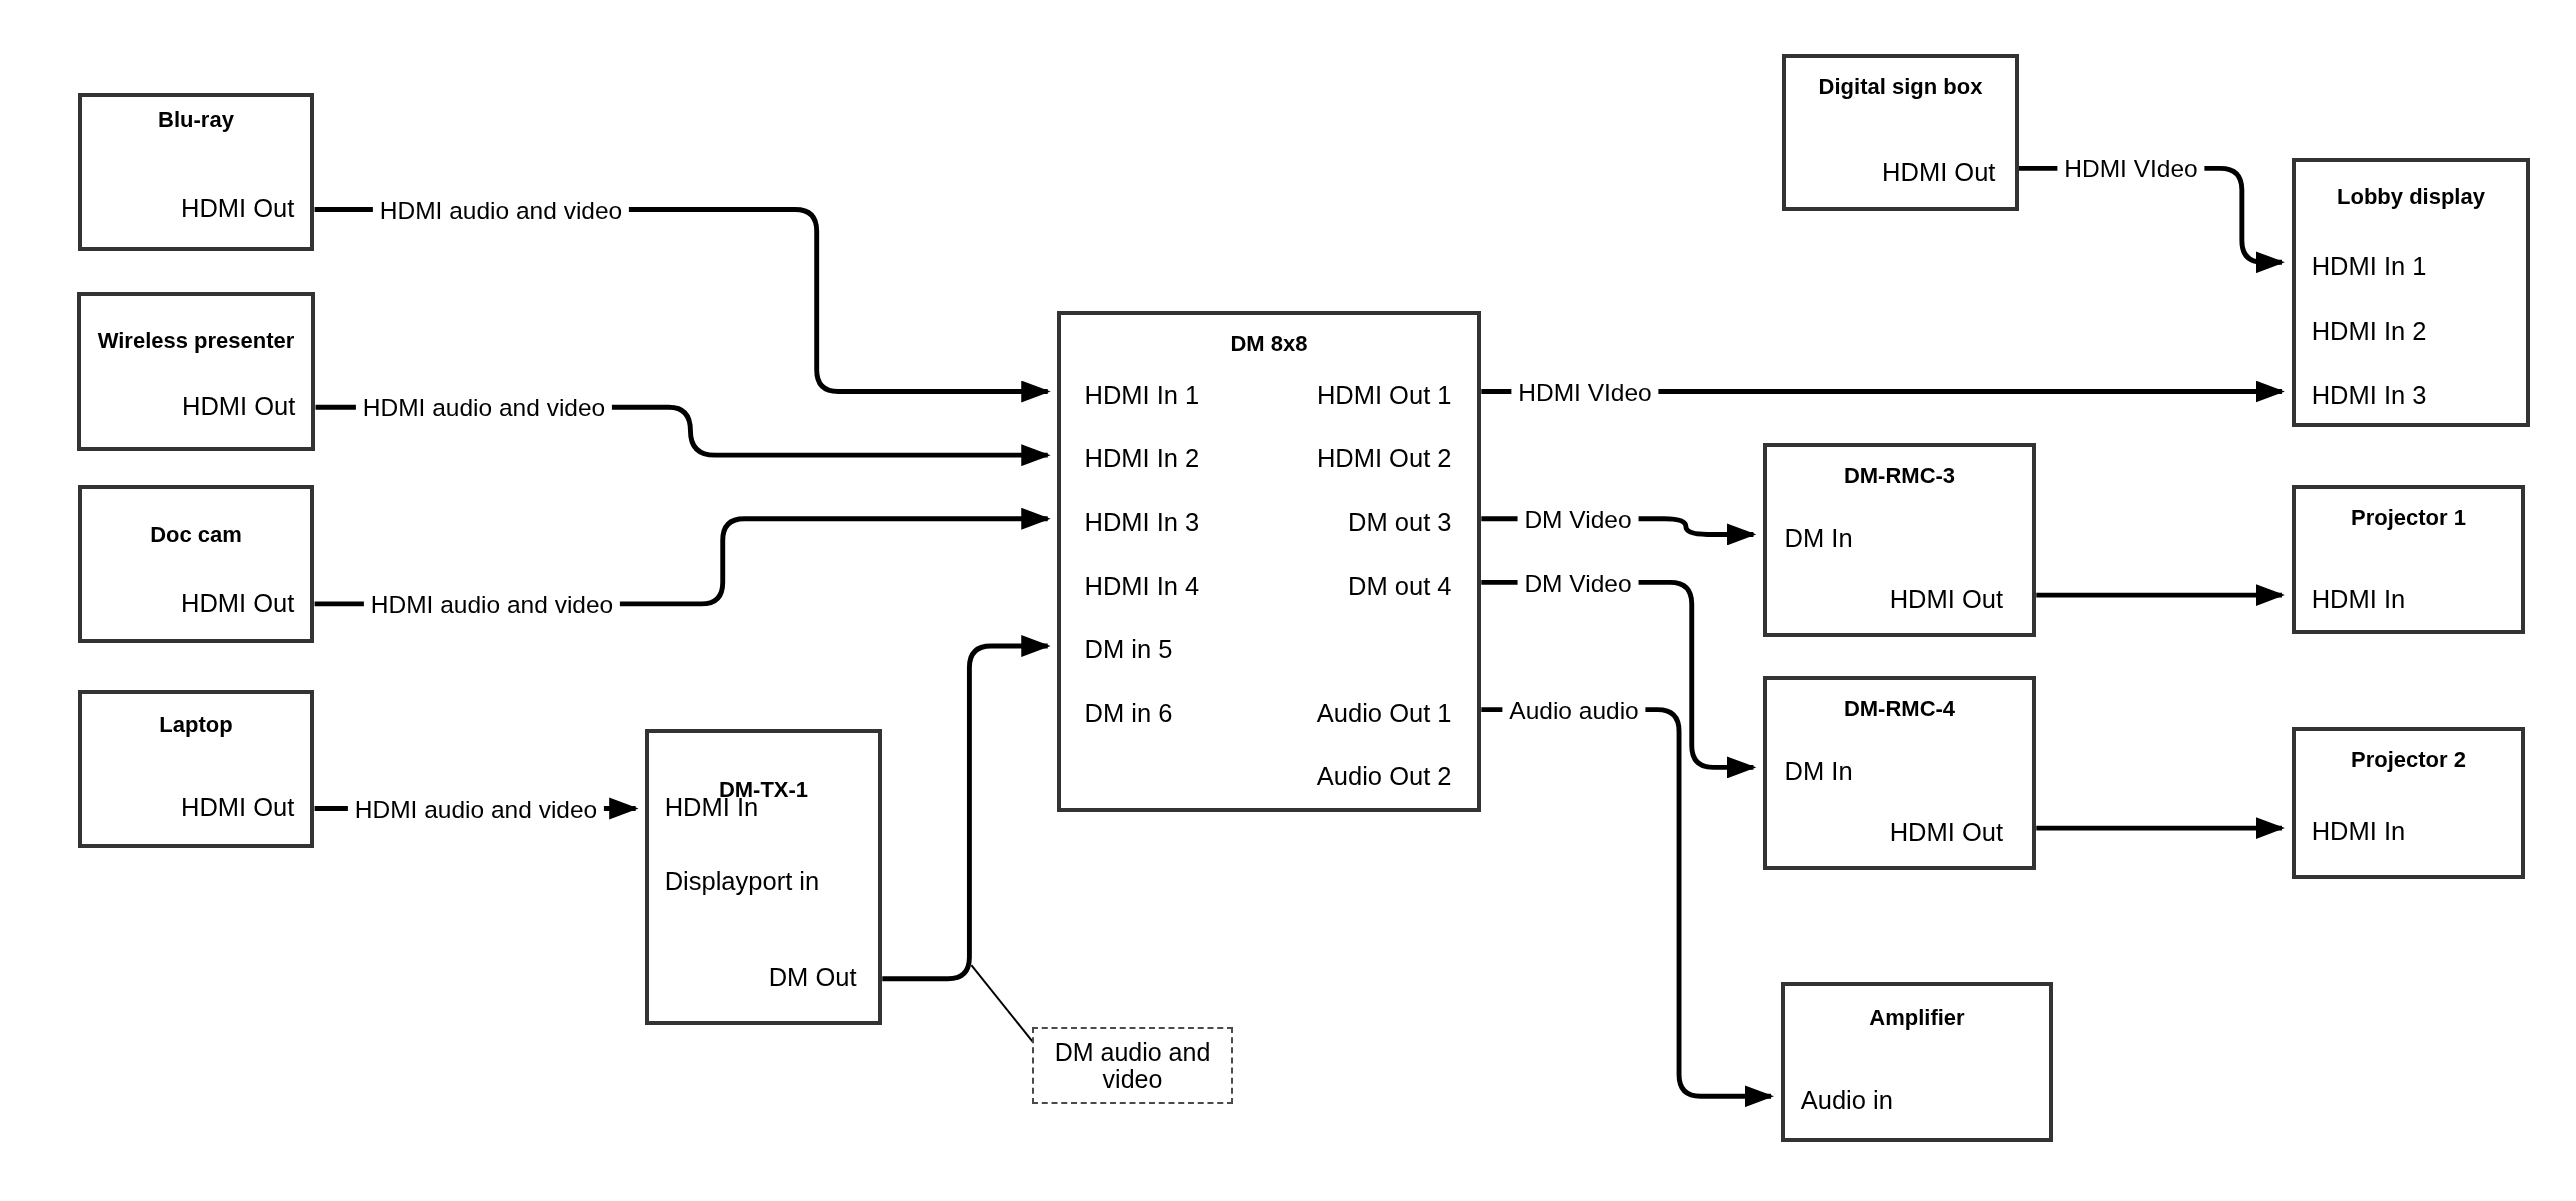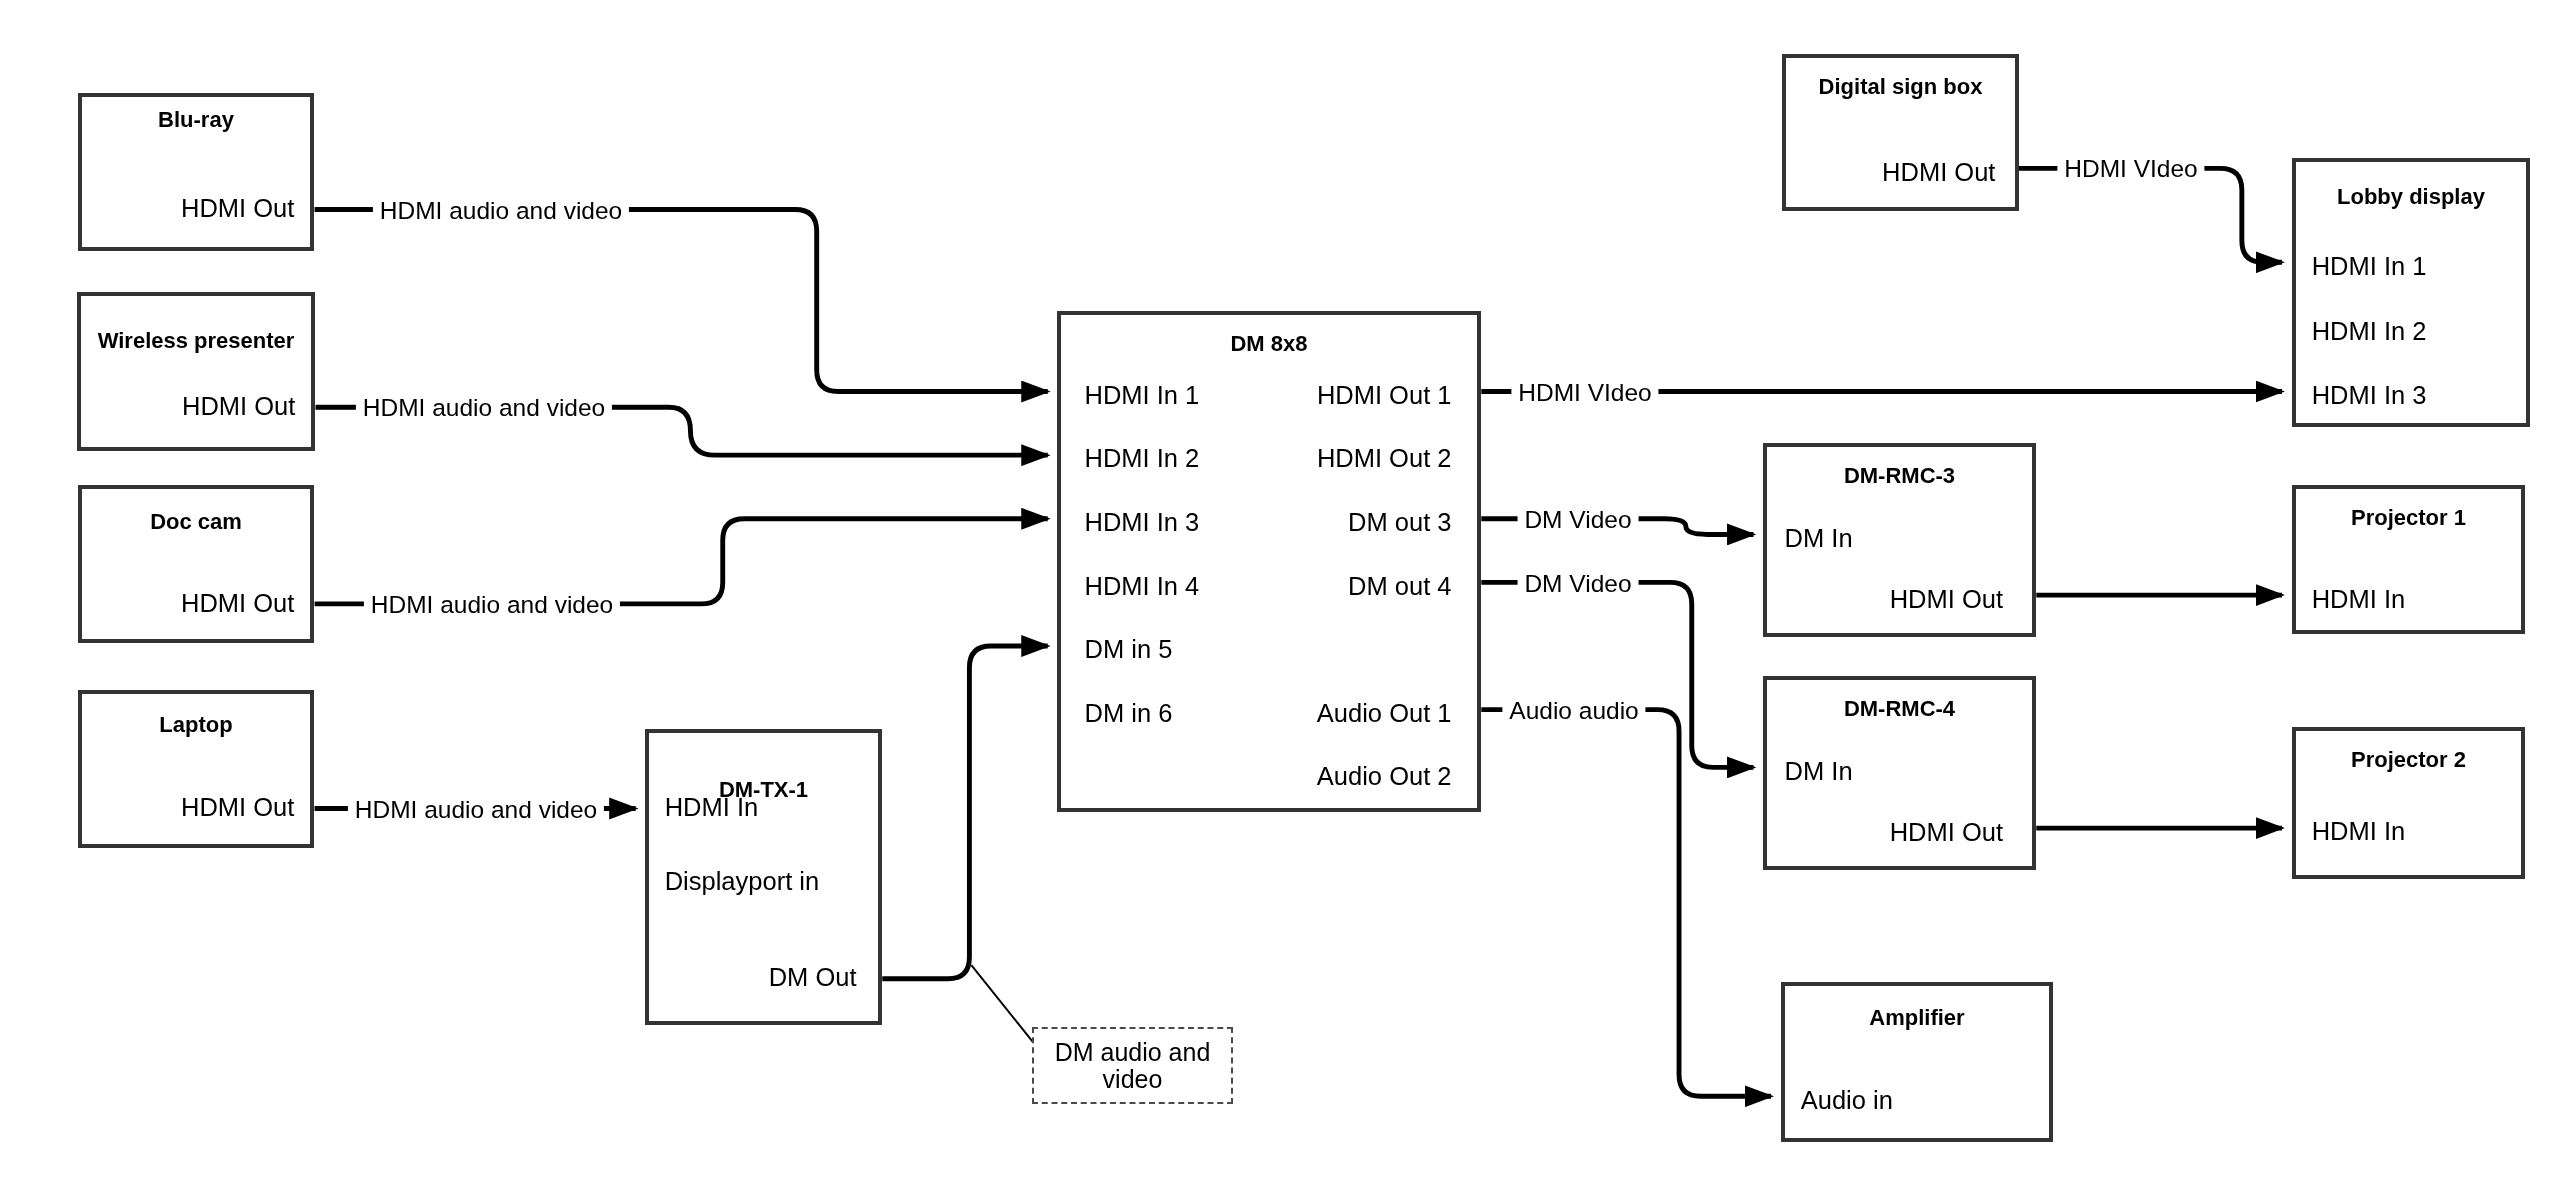--- a/index.html
+++ b/index.html
@@ -83,21 +83,21 @@
     <div class="node-title" style="padding-top:6px;">Blu-ray</div>
     <span class="port" style="top:97px;right:15.7px;">HDMI Out</span>
   </div>
 
   <div class="node" style="left:77px;top:292px;width:238px;height:159px;">
     <div class="node-title" style="padding-top:28px;">Wireless presenter</div>
     <span class="port" style="top:96px;right:15.7px;">HDMI Out</span>
   </div>
 
   <div class="node" style="left:78px;top:485px;width:236px;height:158px;">
-    <div class="node-title" style="padding-top:16px;">Doc cam</div>
+    <div class="node-title" style="padding-top:29px;">Doc cam</div>
     <span class="port" style="top:100px;right:15.7px;">HDMI Out</span>
   </div>
 
   <div class="node" style="left:78px;top:690px;width:236px;height:158px;">
     <div class="node-title" style="padding-top:13.7px;">Laptop</div>
     <span class="port" style="top:99px;right:15.7px;">HDMI Out</span>
   </div>
 
   <div class="node" style="left:645px;top:729px;width:237px;height:296px;">
     <div class="node-title" style="padding-top:40px;">DM-TX-1</div>

